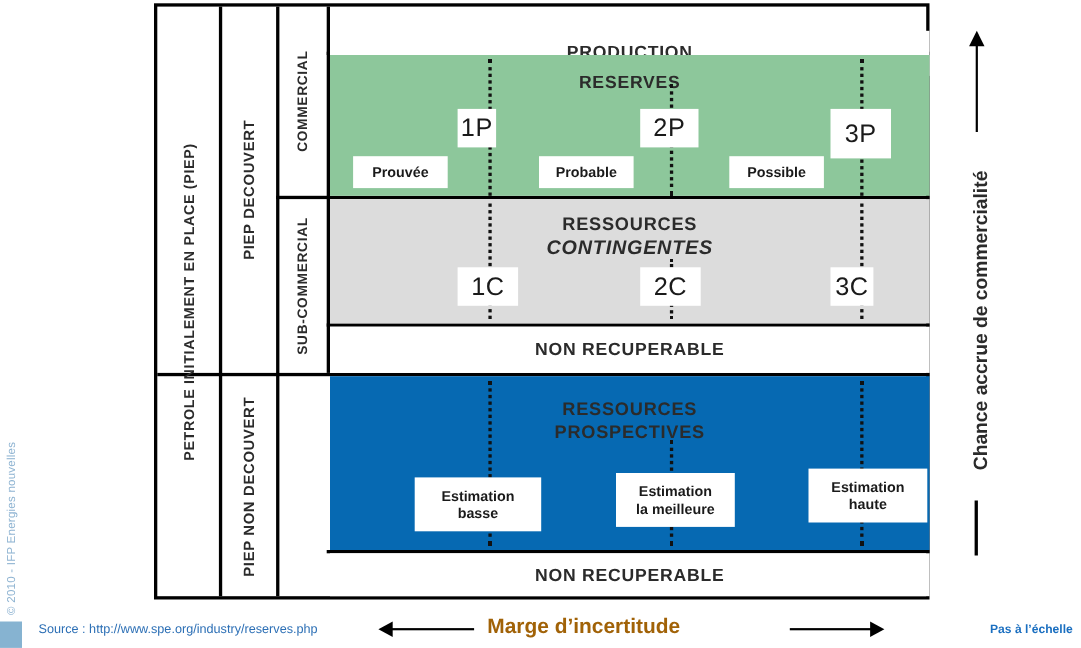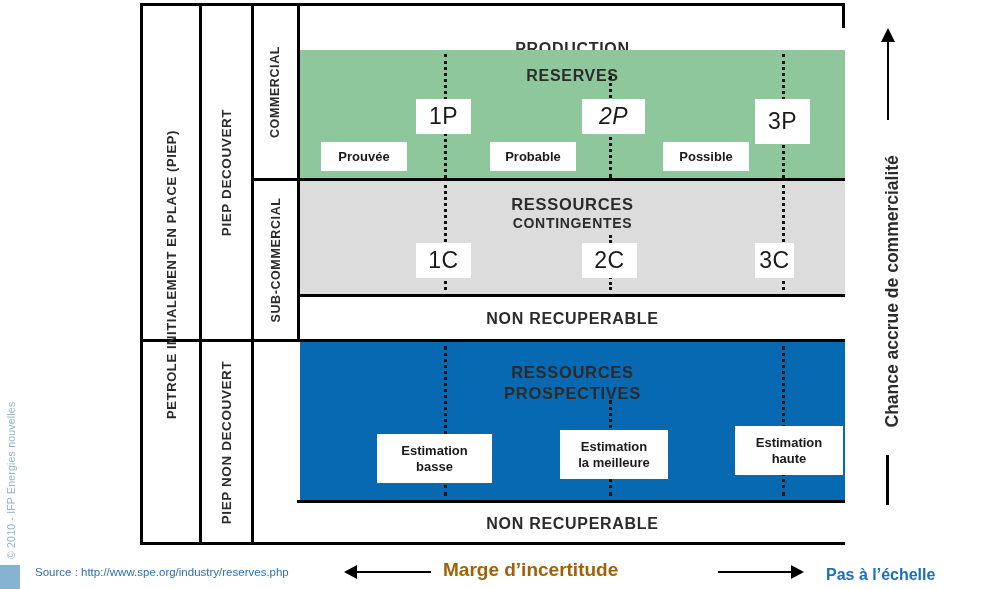--- a/index.html
+++ b/index.html
@@ -173,23 +173,23 @@
   #source-note {
     position: absolute;
     left: 35px;
     top: 566px;
     font-size: 11.5px;
     color: #2C6FB5;
     white-space: nowrap;
   }
   #scale-note {
     position: absolute;
-    left: 826px;
+    left: 900px;
     top: 566px;
-    font-size: 16px;
+    font-size: 11px;
     font-weight: bold;
     color: #1B6FC0;
     white-space: nowrap;
   }
   #uncertainty-label {
     position: absolute;
     left: 443px;
     top: 559px;
     font-size: 19px;
     font-weight: bold;
@@ -267,32 +267,32 @@
     <div class="band-title" style="top:11px; font-size:16px;">PRODUCTION</div>
   </div>
 
   <div class="band band-green" style="left:157px; top:44px; width:545px; height:128px;">
     <div class="band-title" style="top:16px; font-size:16px;">RESERVES</div>
 
     <div class="guide" style="left:144px; top:4px;  height:124px;"></div>
     <div class="guide" style="left:309px; top:26px; height:102px;"></div>
     <div class="guide" style="left:482px; top:4px;  height:124px;"></div>
 
-    <div class="chip chip-big" style="left:116px; top:49px; width:55px; height:35px;">1P</div>
-    <div class="chip chip-big" style="left:282px; top:49px; width:63px; height:35px;font-style:italic;">2P</div>
+    <div class="chip chip-big" style="left:116px; top:49px; width:35px; height:35px;">1P</div>
+    <div class="chip chip-big" style="left:282px; top:49px; width:53px; height:35px;">2P</div>
     <div class="chip chip-big" style="left:455px; top:49px; width:55px; height:45px;">3P</div>
 
     <div class="chip chip-small" style="left:21px;  top:92px; width:86px; height:29px;">Prouvée</div>
     <div class="chip chip-small" style="left:190px; top:92px; width:86px; height:29px;">Probable</div>
     <div class="chip chip-small" style="left:363px; top:92px; width:86px; height:29px;">Possible</div>
   </div>
 
   <div class="band band-grey" style="left:157px; top:175px; width:545px; height:113px;">
     <div class="band-title" style="top:13px; font-size:16.5px;">RESSOURCES</div>
-    <div class="band-title" style="top:34px; font-size:14px;">CONTINGENTES</div>
+    <div class="band-title" style="top:34px; font-size:18px;font-style:italic;">CONTINGENTES</div>
 
     <div class="guide" style="left:144px; top:4px;  height:105px;"></div>
     <div class="guide" style="left:309px; top:54px; height:55px;"></div>
     <div class="guide" style="left:482px; top:4px;  height:105px;"></div>
 
     <div class="chip chip-big" style="left:116px; top:62px; width:55px; height:35px;">1C</div>
     <div class="chip chip-big" style="left:282px; top:62px; width:55px; height:35px;">2C</div>
     <div class="chip chip-big" style="left:455px; top:62px; width:39px; height:35px;">3C</div>
   </div>
 

